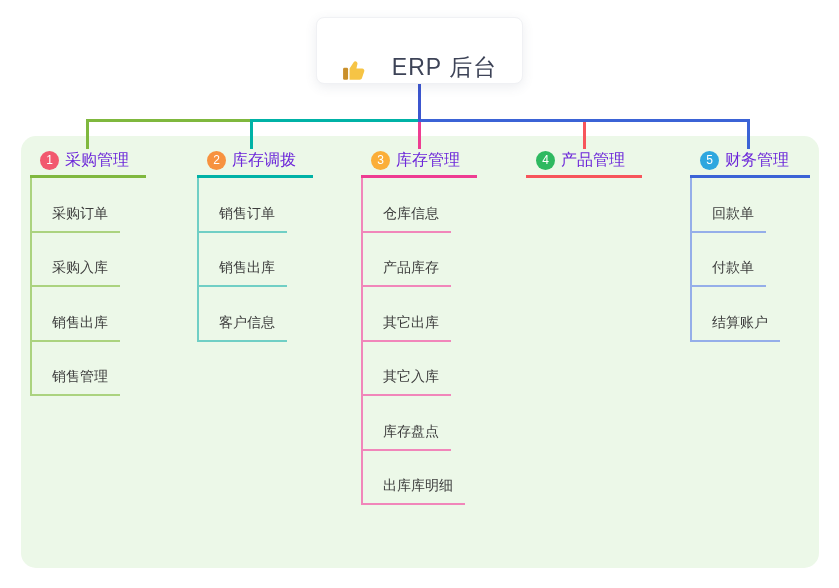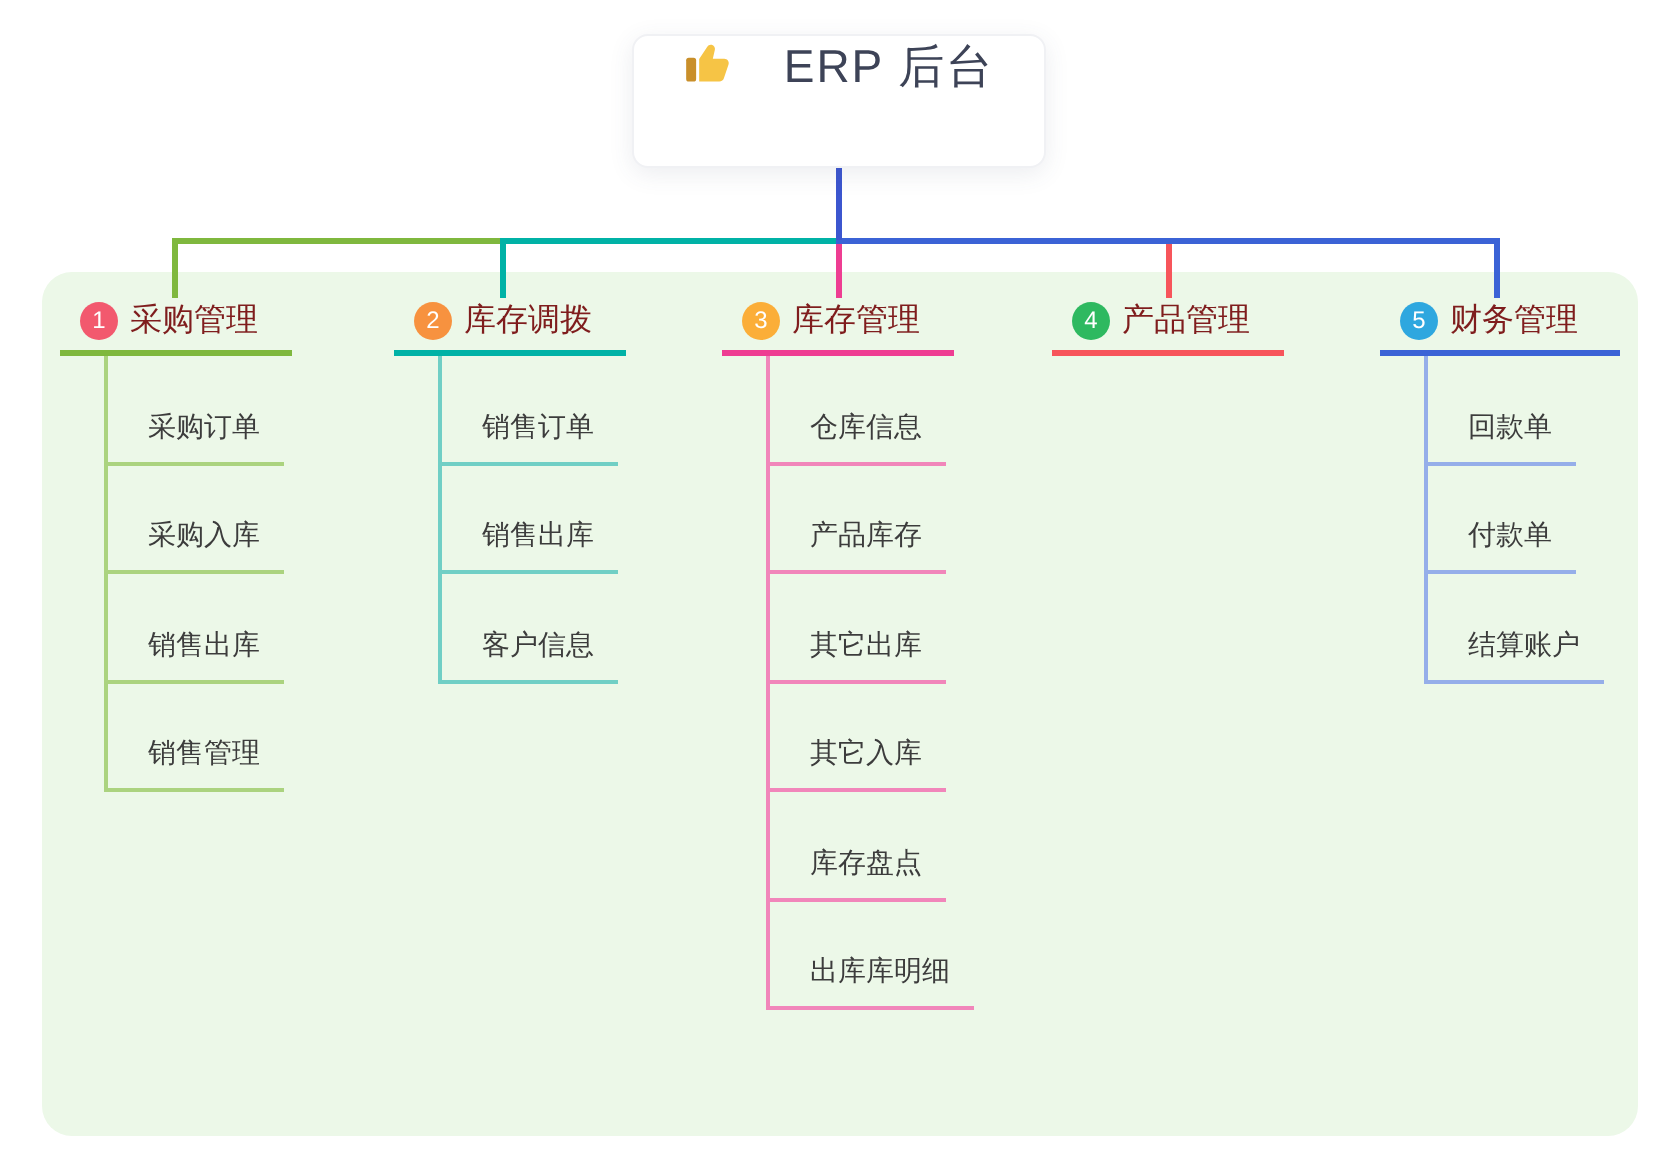--- a/index.html
+++ b/index.html
@@ -5,21 +5,21 @@
   html,body { margin:0; padding:0; background:#ffffff; }
   .canvas {
     position:relative; width:839px; height:588px; background:#ffffff;
     font-family:"Liberation Sans", sans-serif; overflow:hidden;
   }
   
   .root-card {
     position:absolute; left:316px; top:17px; width:207px; height:67px;
     background:#ffffff; border:1px solid #f0f1f4; border-radius:8px;
     box-shadow:0 3px 12px rgba(70,80,110,0.10);
-    display:flex; align-items:flex-start; justify-content:center; gap:24px;
+    display:flex; align-items:flex-end; justify-content:center; gap:24px;
     box-sizing:border-box; z-index:4;
   }
   .root-label { font-size:23px; color:#3d4357; font-weight:500; letter-spacing:1px; }
   .thumb svg { display:block; }
   
   .cline { position:absolute; z-index:2; }
   
   .panel {
     position:absolute; left:21px; top:136px; width:798px; height:432px;
     background:#ecf8e8; border-radius:15px; z-index:1;
@@ -29,22 +29,22 @@
   .branch-header {
     display:flex; align-items:center; gap:6px;
     padding:0 0 5px 10px; border-bottom:3px solid var(--c);
     height:20px;
   }
   .badge {
     width:19px; height:19px; border-radius:50%; background:var(--b);
     color:#ffffff; font-size:12px; line-height:19px; text-align:center;
     flex:0 0 19px; font-weight:400;
   }
-  .branch-title { font-size:16px; color:#7f1d1d; white-space:nowrap; }
-  .children { margin-left:22px; border-left:2px solid var(--cl); }
+  .branch-title { font-size:16px; color:#6d28d9; white-space:nowrap; }
+  .children { margin-left:0; border-left:2px solid var(--cl); }
   .child { height:54.5px; display:flex; align-items:flex-end; }
   .child-label {
     font-size:14px; color:#3c3c3c; line-height:1.2; white-space:nowrap;
     padding:0 12px 9px 20px; border-bottom:2px solid var(--cl);
   }
 </style>
 </head>
 <body>
 
 <div class="canvas">

